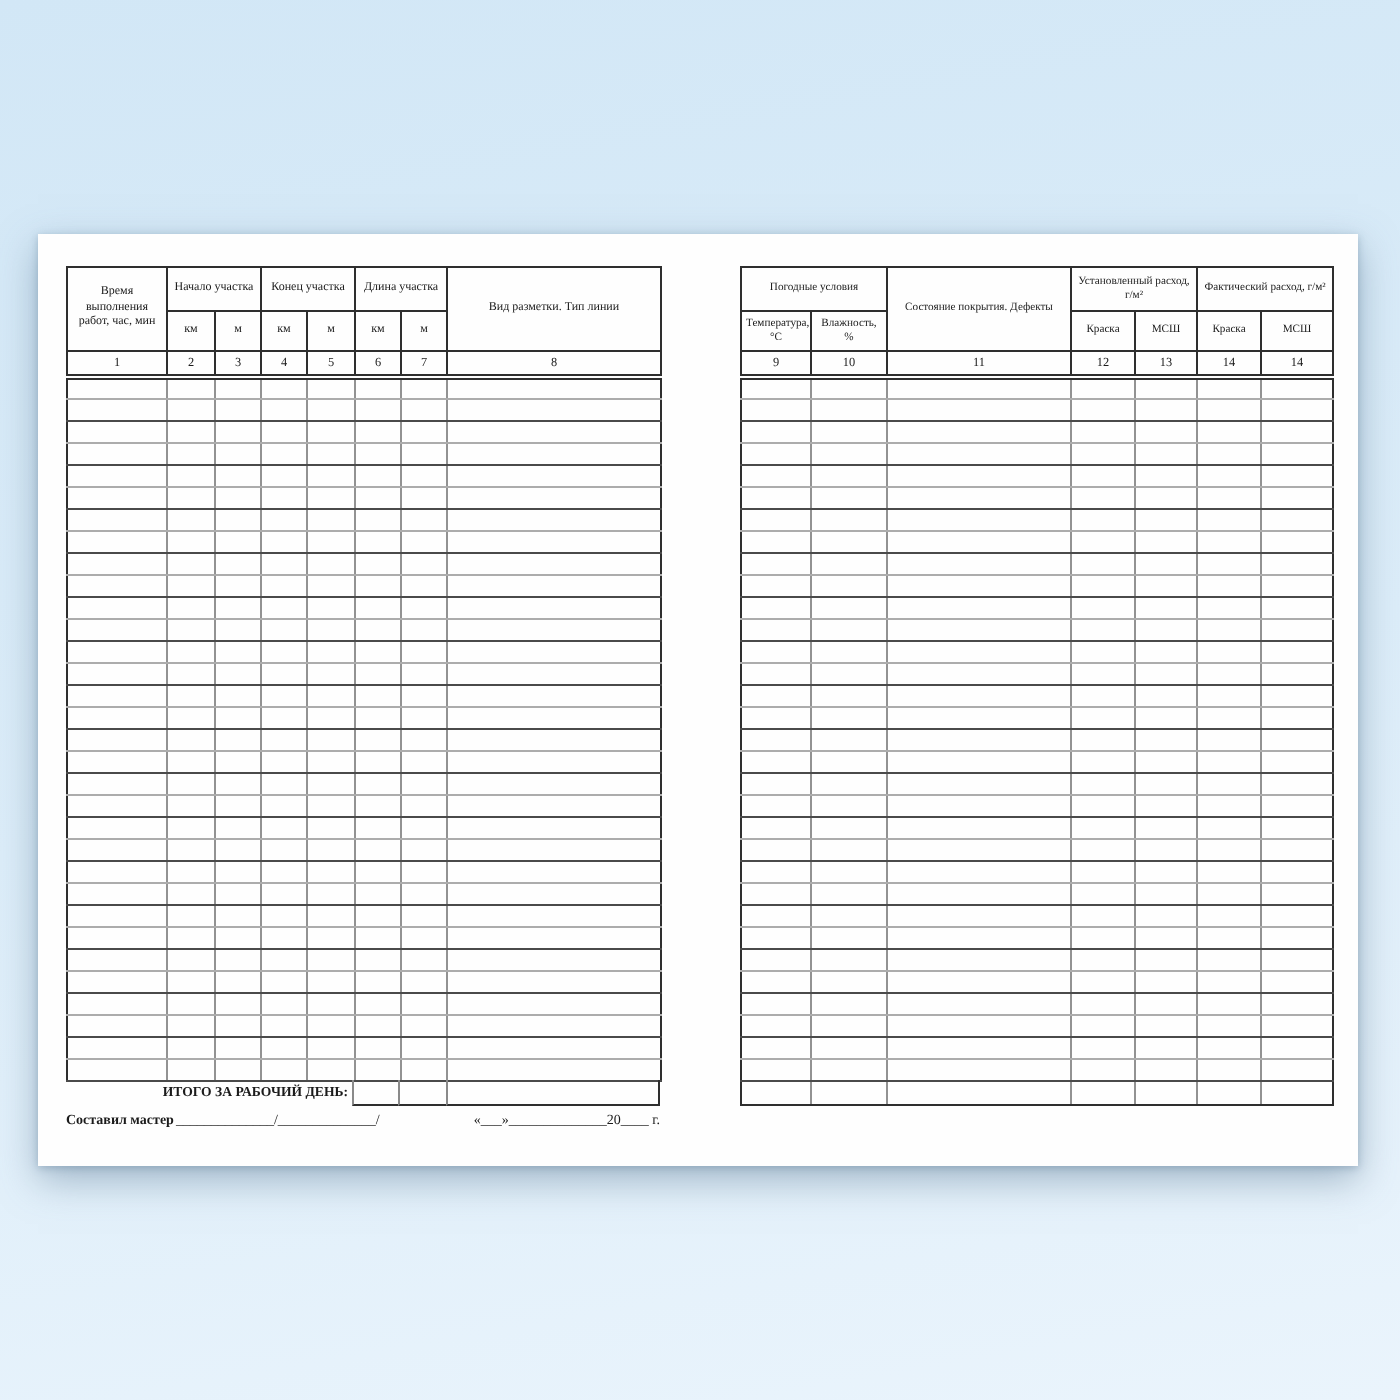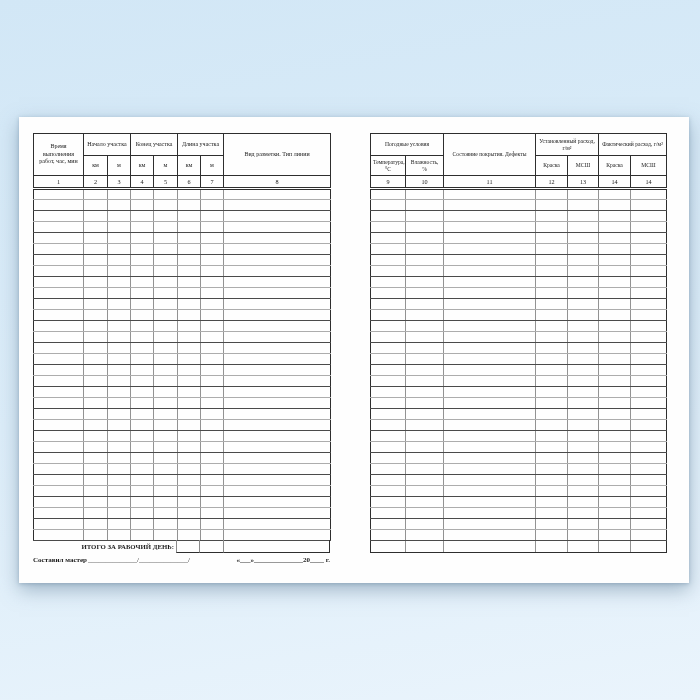--- a/index.html
+++ b/index.html
@@ -5,21 +5,20 @@
   html,body{margin:0;padding:0;}
   body{
     width:700px;height:700px;overflow:hidden;
     background:linear-gradient(170deg,#d2e7f6 0%,#dcedf9 52%,#eaf4fc 100%);
     font-family:"Liberation Serif","DejaVu Serif",serif;
   }
   .page{
     position:absolute;left:19px;top:117px;width:660px;height:466px;
     background:#fefefe;
     box-shadow:0 7px 18px rgba(96,125,152,.5),0 1px 4px rgba(96,125,152,.4);
-    padding-left:10px;
   }
   .form{
     border-collapse:collapse;table-layout:fixed;position:absolute;
     color:#1b1b1b;
   }
   .form.left{left:14px;top:16px;width:297px;}
   .form.right{left:351px;top:16px;width:296px;}
   .form thead td{
     border:1px solid #2e2e2e;text-align:center;vertical-align:middle;
     font-size:6px;line-height:1.25;padding:1px 2px;overflow:hidden;
@@ -47,21 +46,21 @@
   }
   .tcell{border-left:1px solid #8a8a8a;border-bottom:1.4px solid #2e2e2e;box-sizing:border-box;}
   .t6{width:23px;}
   .t7{width:24px;}
   .t8{flex:1;border-right:1.4px solid #2e2e2e;}
   .footer-line{
     position:absolute;left:14px;top:439px;width:297px;display:flex;
     align-items:baseline;font-size:7px;white-space:nowrap;color:#1b1b1b;
   }
   .footer-line .b{font-weight:bold;margin-right:1px;}
-  .date-group{margin-left:auto;font-weight:bold;}
+  .date-group{margin-left:auto;}
 </style>
 </head>
 <body>
 
 <div class="page">
 
   <table class="form left">
     <colgroup>
       <col style="width:50px">
         <col style="width:24px">

